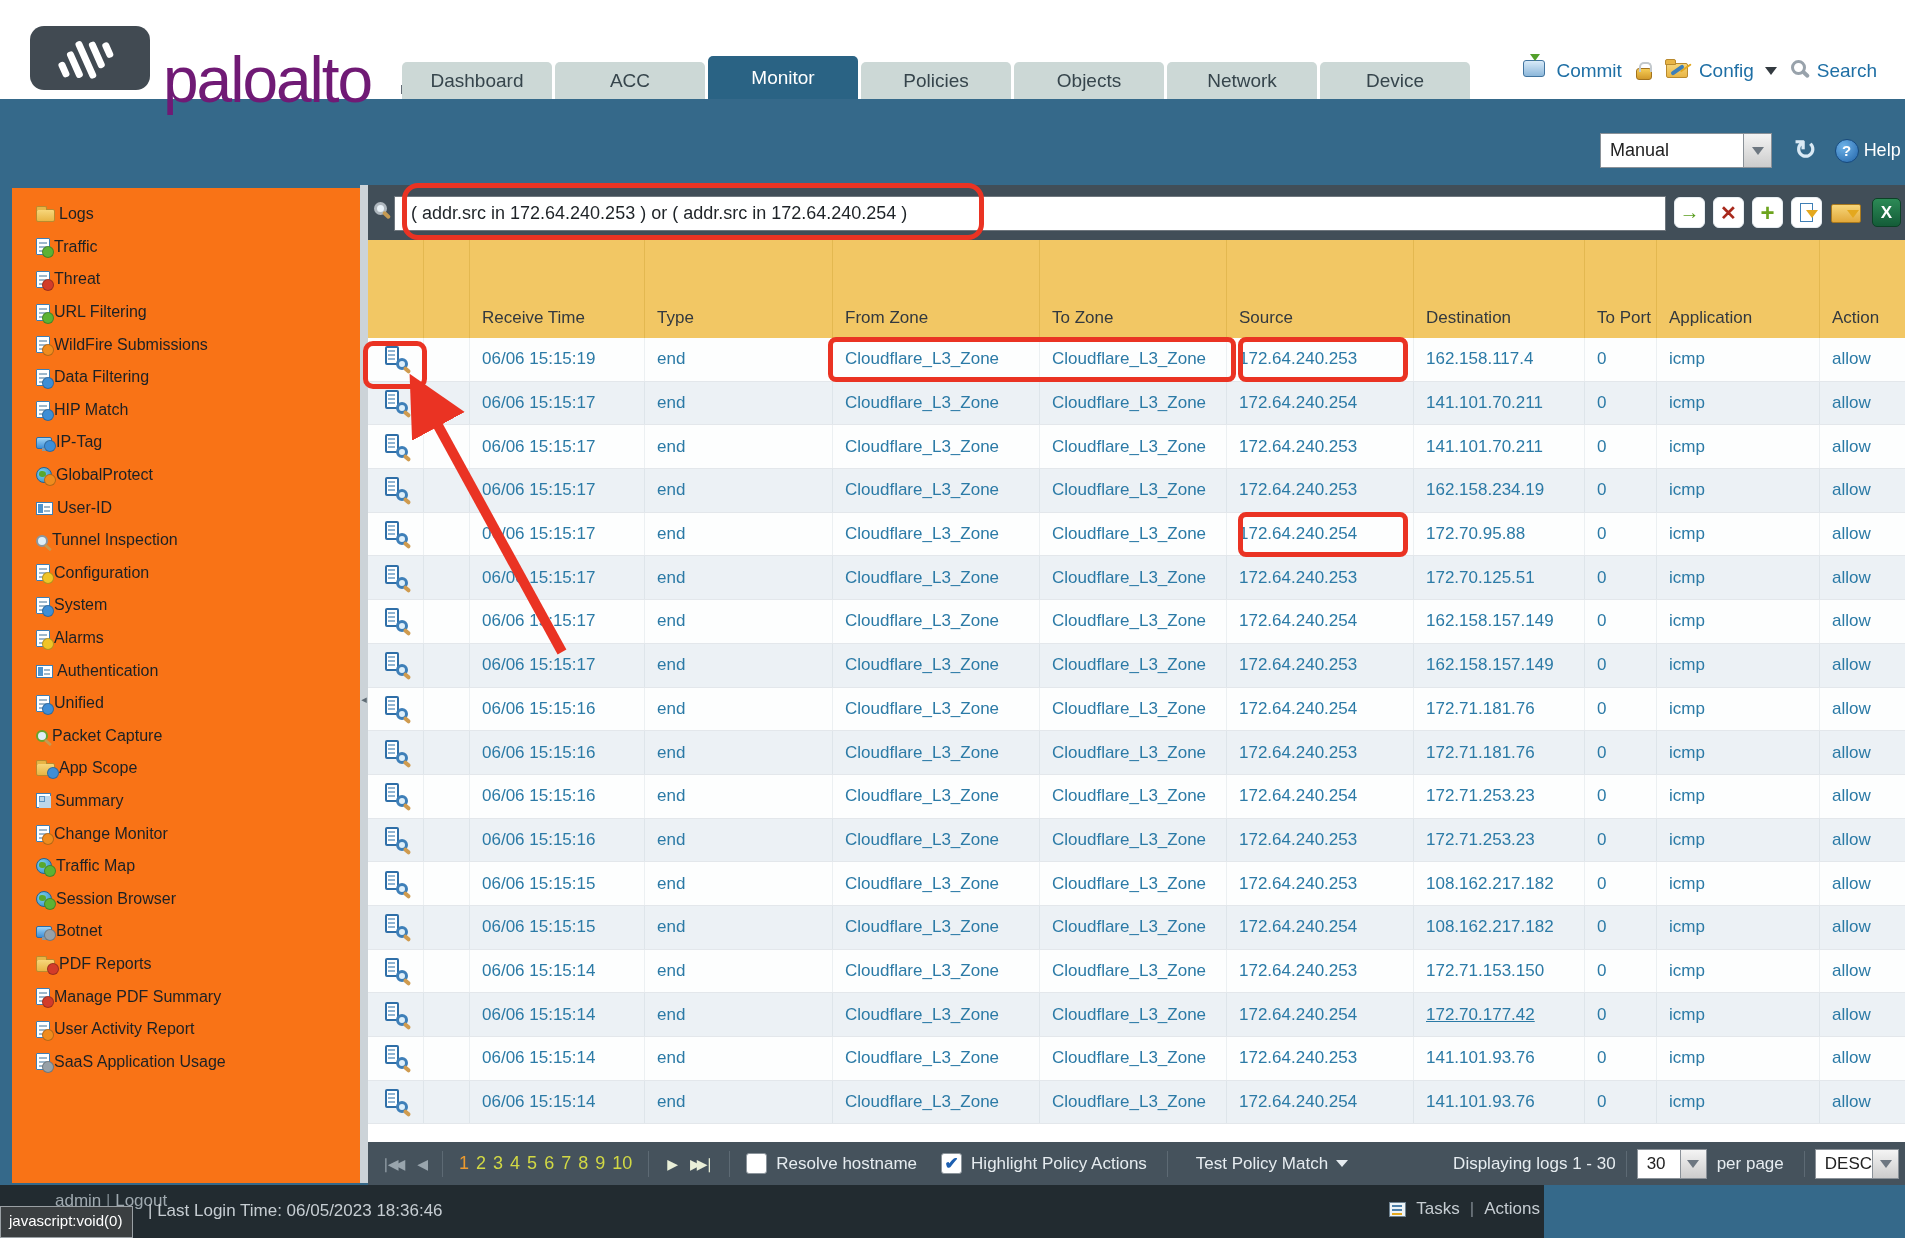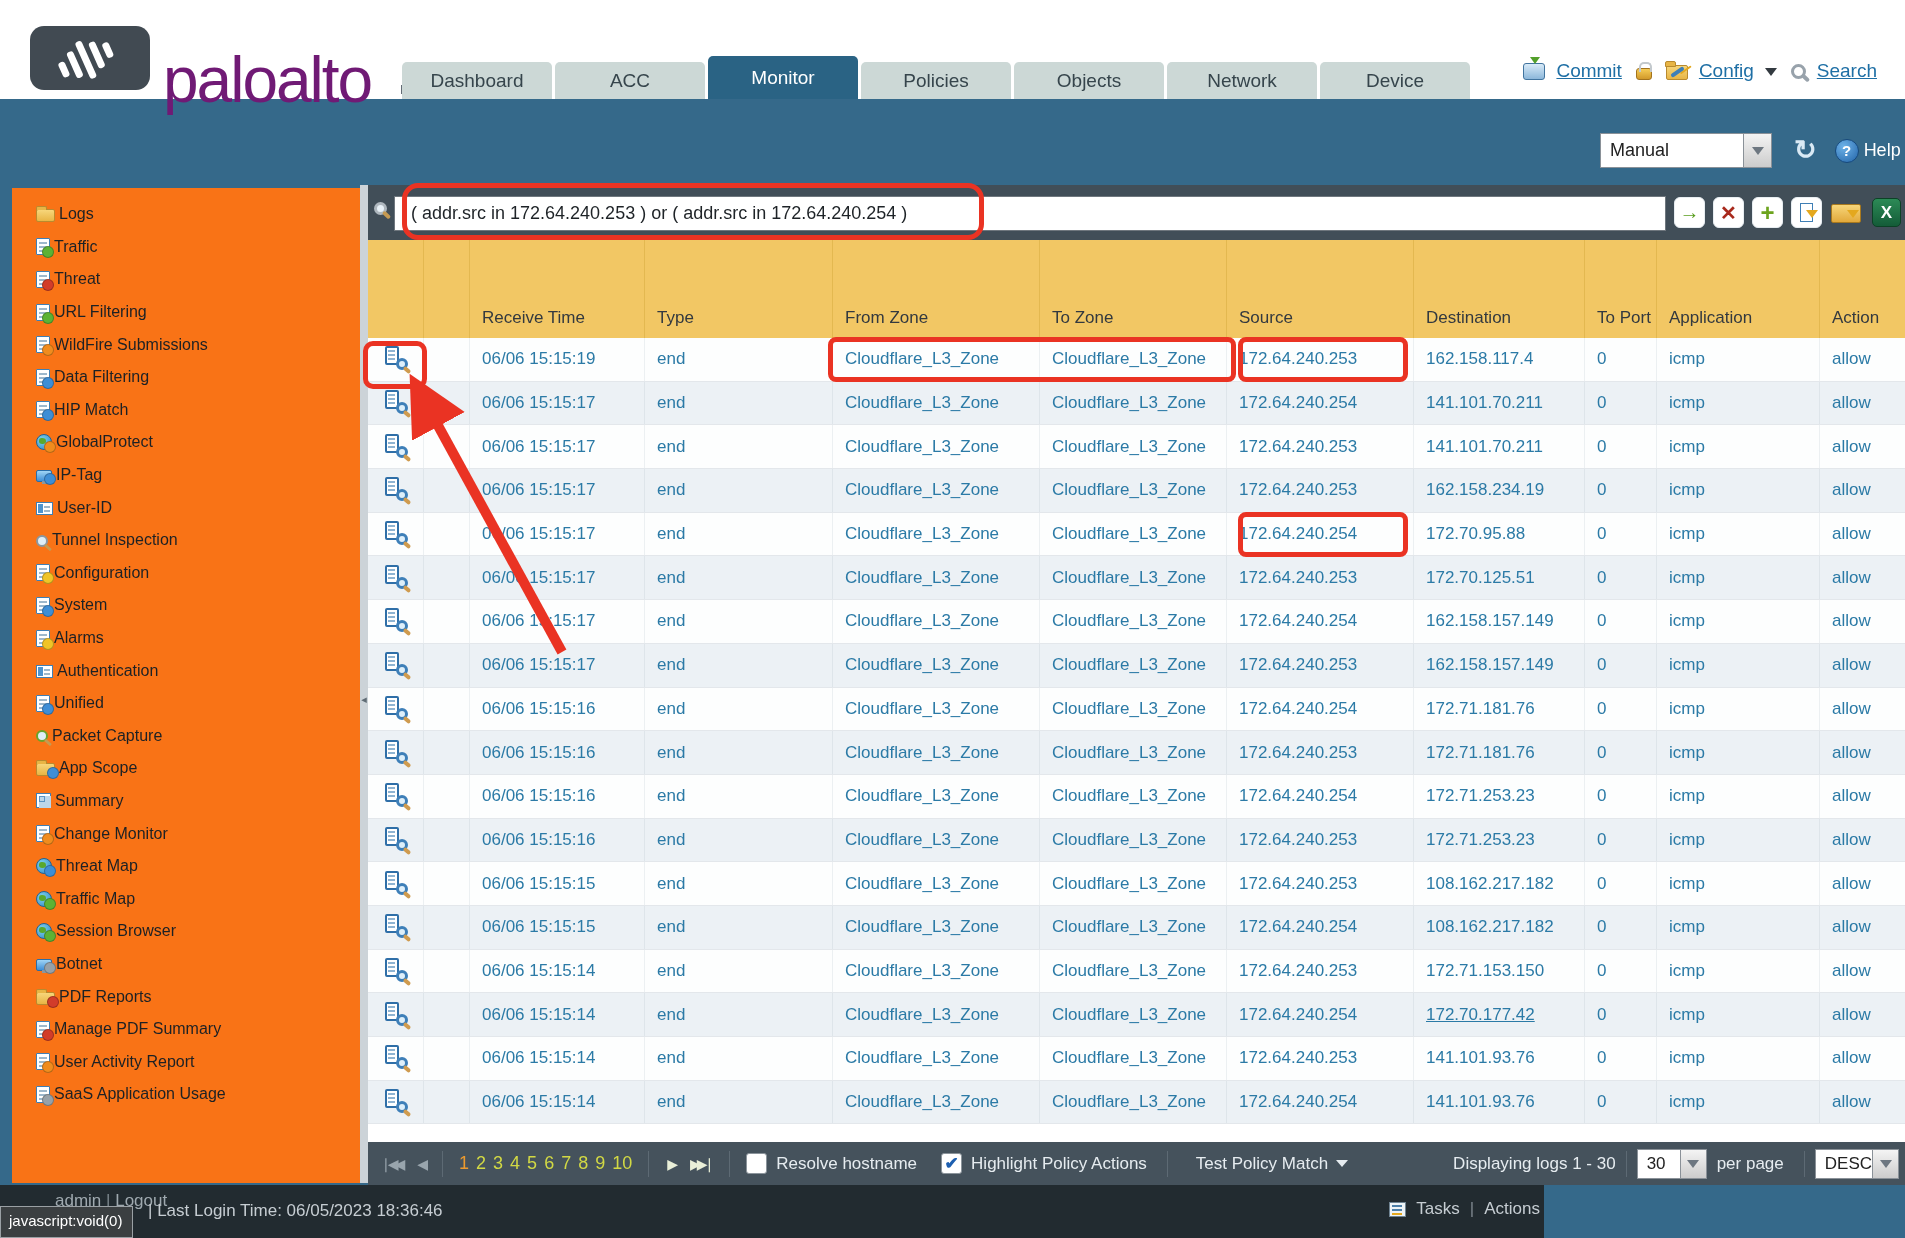--- a/index.html
+++ b/index.html
@@ -11,21 +11,21 @@
   .logo-mark { position:absolute; left:30px; top:26px; width:120px; height:64px; background:#414a52; border-radius:14px; }
   .logo-word { position:absolute; left:163px; top:8px; font-size:64px; color:#701a75; letter-spacing:-2px;margin-top:35px; }
   .logo-sub { position:absolute; left:400px; top:82px; font-size:13px; letter-spacing:6px; color:#5a646e; }
 
   .tabs { position:absolute; left:402px; top:56px; height:43px; display:flex; align-items:flex-end; gap:3px; }
   .tab { width:150px; height:37px; background:#ccd8d6; border-radius:5px 5px 0 0; display:flex; align-items:center; justify-content:center;
          font-size:19px; font-weight:500; color:#36454c; cursor:pointer; }
   .tab.active { height:43px; background:#2a6384; color:#ffffff; }
 
   .hdr-actions { position:absolute; right:28px; top:60px; display:flex; align-items:center; gap:14px; font-size:19px; color:#1e6fa5; }
-  .hact { display:flex; align-items:center; gap:11px; cursor:pointer;text-decoration:underline; }
+  .hact { display:flex; gap:11px; cursor:pointer; }
   .i-commit { width:22px; height:17px; background:linear-gradient(#d8eaf8,#8cb7da); border:1px solid #41749f; border-radius:3px; position:relative; }
   .i-commit::before { content:""; position:absolute; left:6px; top:-7px; border:5px solid transparent; border-top:7px solid #53a02b; }
   .i-lock { width:16px; height:12px; background:linear-gradient(#f5cc55,#d1992a); border:1px solid #a2731e; border-radius:3px; position:relative; margin-top:6px; }
   .i-lock::before { content:""; position:absolute; left:2px; top:-7px; width:9px; height:8px; border:2.5px solid #c3c9cd; border-bottom:none; border-radius:5px 5px 0 0; }
   .i-config { width:22px; height:15px; background:linear-gradient(#f7d67a,#e8b545); border:1px solid #b98a2e; border-radius:2px; position:relative; margin-top:3px; }
   .i-config::before { content:""; position:absolute; left:-2px; top:-5px; width:9px; height:4px; background:#e8b545; border:1px solid #b98a2e; border-radius:2px 2px 0 0; }
   .i-config::after { content:""; position:absolute; left:3px; top:4px; width:15px; height:4px; background:#3e7fb8; border-radius:2px; transform:rotate(-35deg); box-shadow:8px 3px 0 -1px #e4a81e; }
   .i-search { width:15px; height:15px; border:3px solid #98a2ab; border-radius:50%; position:relative; }
   .i-search::after { content:""; position:absolute; right:-7px; bottom:-4px; width:9px; height:4px; background:#98a2ab; border-radius:2px; transform:rotate(42deg); }
   .caret-dn { width:0; height:0; border:6px solid transparent; border-top:8px solid #333a40; margin-top:7px; }
@@ -224,30 +224,30 @@
       <span class="sic i-doc bdg b-blue"></span>
       <span class="slab">Data Filtering</span>
     </div>
       <div class="snode">
       <span class="exp"></span>
       <span class="sic i-doc bdg b-blue"></span>
       <span class="slab">HIP Match</span>
     </div>
       <div class="snode">
       <span class="exp"></span>
+      <span class="sic i-monitor bdg b-blue"></span>
+      <span class="slab">IP-Tag</span>
+    </div>
+      <div class="snode">
+      <span class="exp"></span>
       <span class="sic i-globe bdg b-orange"></span>
       <span class="slab">GlobalProtect</span>
     </div>
       <div class="snode">
       <span class="exp"></span>
-      <span class="sic i-monitor bdg b-blue"></span>
-      <span class="slab">IP-Tag</span>
-    </div>
-      <div class="snode">
-      <span class="exp"></span>
       <span class="sic i-card"></span>
       <span class="slab">User-ID</span>
     </div>
       <div class="snode">
       <span class="exp"></span>
       <span class="sic i-mag"></span>
       <span class="slab">Tunnel Inspection</span>
     </div>
       <div class="snode">
       <span class="exp"></span>
@@ -286,25 +286,20 @@
     </div>
       <div class="snode">
       <span class="exp"></span>
       <span class="sic i-grid"></span>
       <span class="slab">Summary</span>
     </div>
       <div class="snode">
       <span class="exp"></span>
       <span class="sic i-doc bdg b-orange"></span>
       <span class="slab">Change Monitor</span>
-    </div>
-      <div class="snode">
-      <span class="exp"></span>
-      <span class="sic i-globe bdg b-blue"></span>
-      <span class="slab">Threat Map</span>
     </div>
       <div class="snode">
       <span class="exp"></span>
       <span class="sic i-globe bdg b-green"></span>
       <span class="slab">Traffic Map</span>
     </div>
       <div class="snode">
       <span class="exp"></span>
       <span class="sic i-globe bdg b-green"></span>
       <span class="slab">Session Browser</span>

